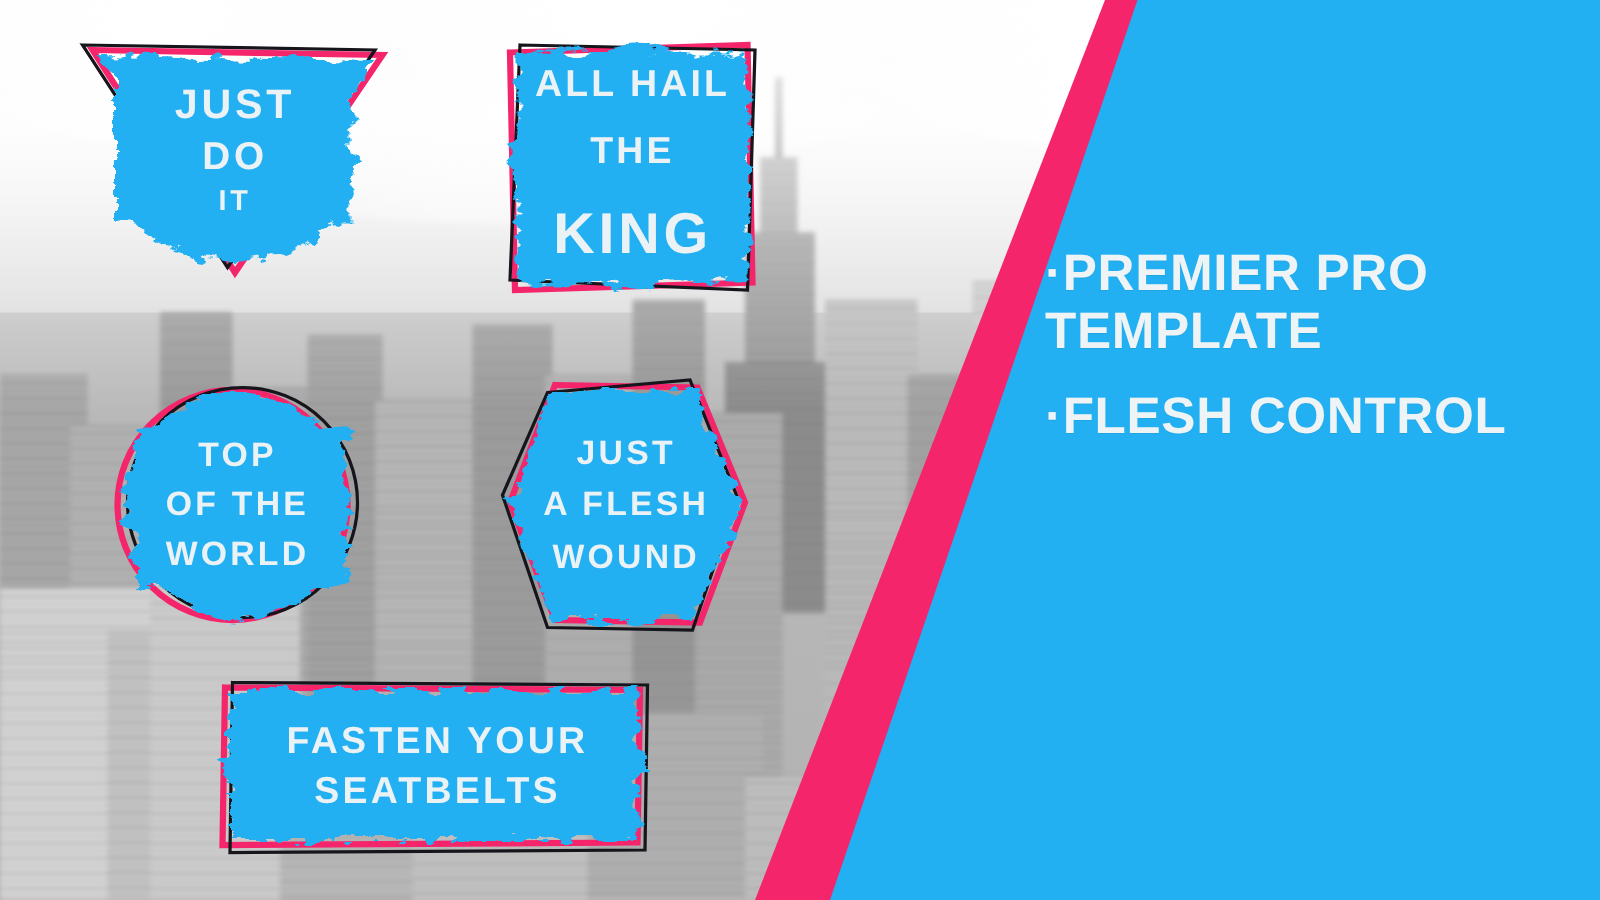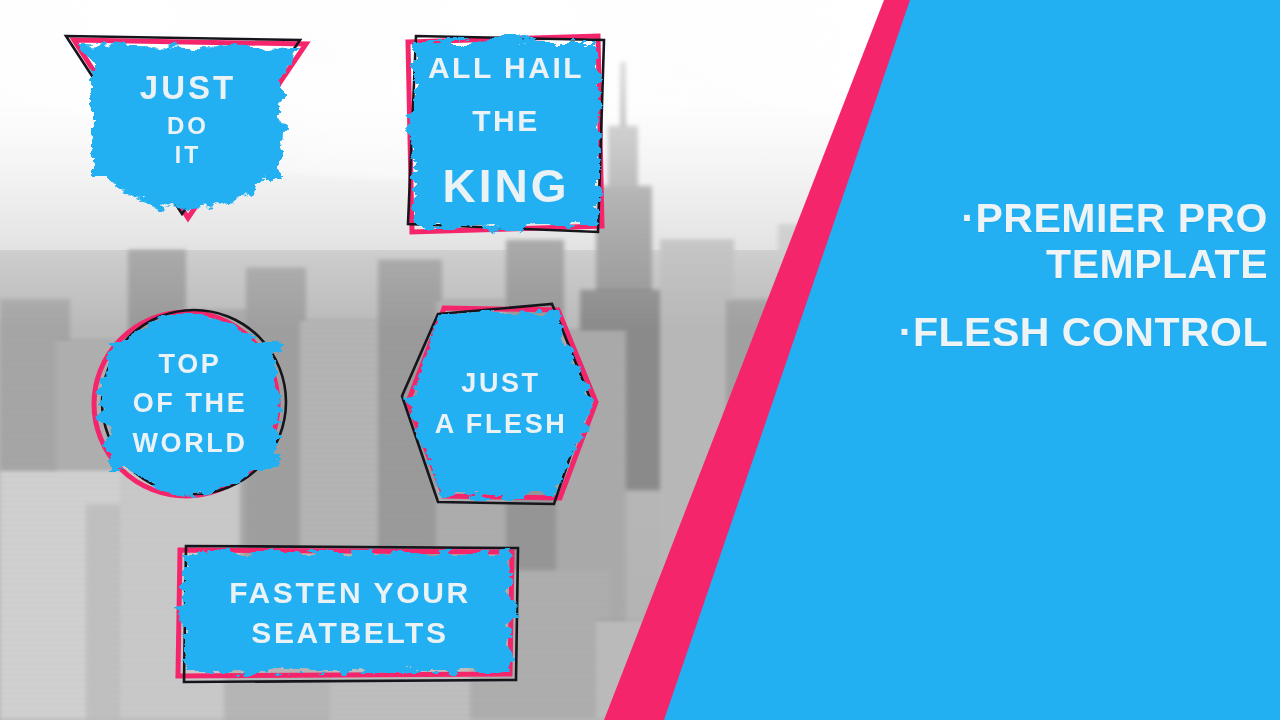--- a/index.html
+++ b/index.html
@@ -40,21 +40,21 @@
     background:radial-gradient(circle at 40% 50%, rgba(255,255,255,.95), rgba(255,255,255,0) 70%);
   }
   .haze{
     position:absolute; left:0; right:0; top:0; height:330px;
     background:linear-gradient(to bottom, rgba(255,255,255,.92), rgba(255,255,255,.30) 60%, rgba(255,255,255,0));
   }
 
   
   .features{
     position:absolute; left:836px; top:196px; width:432px;
-    color:#eef3f6; text-align:right;
+    color:#eef3f6; text-align:left;
     font-family:"Liberation Sans", sans-serif;
     font-weight:700; letter-spacing:.5px;
     text-shadow:0 1px 0 rgba(0,0,0,.06);
   }
   .feat{ font-size:42px; line-height:1.12; margin-bottom:22px; }
   .feat .ln{ display:block; white-space:nowrap; }
   .feat.f1{ font-size:41px; }
   .feat.f2{ font-size:41px; margin-bottom:26px; }
   .feat.f3{ font-size:41px; }
 
@@ -65,21 +65,21 @@
     position:absolute; left:0; top:0; width:100%; height:100%;
     display:flex; flex-direction:column; align-items:center; justify-content:center;
     color:#eaf2f6; text-align:center; pointer-events:none;
     font-family:"Liberation Sans", sans-serif; font-weight:700;
     letter-spacing:2.5px; line-height:1.18;
   }
   .cap .ln{ display:block; white-space:nowrap; }
 
   
   #badge-just-do-it .cap{ font-size:33px; letter-spacing:3px; line-height:1.30; padding-bottom:26px; }
-  #badge-just-do-it .cap .l2{ font-size:24px; }
+  #badge-just-do-it .cap .l2{ font-size:31px; }
   #badge-just-do-it .cap .l3{ font-size:23px; }
 
   #badge-all-hail-the-king .cap{ font-size:30px; letter-spacing:2.5px; line-height:1.42;gap:11px; }
   #badge-all-hail-the-king .cap .l3{ font-size:46px; letter-spacing:3px; }
 
   #badge-top-of-the-world .cap{ font-size:27px; letter-spacing:2.6px; line-height:1.45; }
 
   #badge-just-a-flesh-wound .cap{ font-size:27px; letter-spacing:2.6px; line-height:1.52; }
 
   #badge-fasten-your-seatbelts .cap{ font-size:30px; letter-spacing:2.6px; line-height:1.32; }
@@ -229,20 +229,21 @@
       <polygon points="62,12 176,14 214,106 178,202 62,200 26,106" fill="none" stroke="#f5256c" stroke-width="5"></polygon>
       <polygon points="56,18 170,8 208,102 172,208 56,206 20,100" fill="none" stroke="#17151c" stroke-width="2.6"></polygon>
       <g filter="url(#rough4)">
         <polygon points="60,16 174,16 210,106 174,200 60,200 26,106" fill="#22b0f2"></polygon>
         <ellipse cx="118" cy="108" rx="88" ry="86" fill="#22b0f2"></ellipse>
       </g>
     </svg>
     <div class="cap" style="color: rgb(234, 242, 246);">
       <span class="ln l1">JUST</span>
       <span class="ln l2">A FLESH</span>
+      <span class="ln l3">WOUND</span>
     </div>
   </div>
 
   <div class="badge" id="badge-fasten-your-seatbelts" style="left:160px;top:532px;width:380px;height:162px;">
     <svg width="380" height="162" viewBox="0 0 380 162">
       <defs>
         <filter id="rough5" x="-25%" y="-45%" width="150%" height="190%">
           <feTurbulence type="fractalNoise" baseFrequency="0.05 0.12" numOctaves="4" seed="77" result="n"></feTurbulence>
           <feDisplacementMap in="SourceGraphic" in2="n" scale="20" xChannelSelector="R" yChannelSelector="G"></feDisplacementMap>
         </filter>

